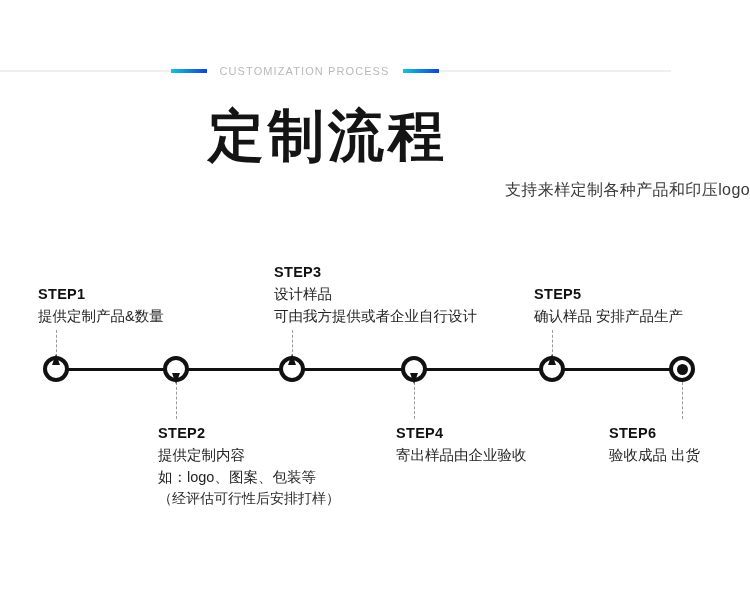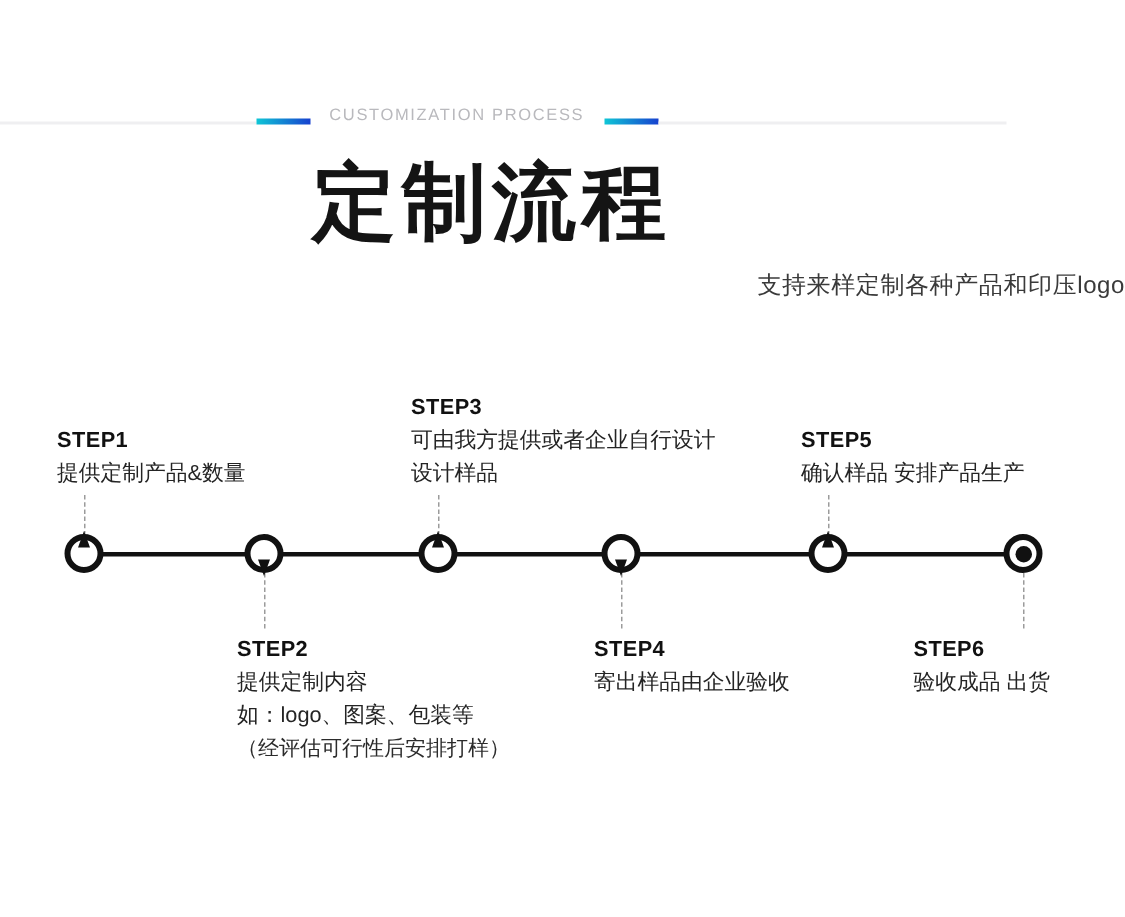--- a/index.html
+++ b/index.html
@@ -21,21 +21,21 @@
   }
 
   
   .eyebrow {
     position: absolute;
     left: 0;
     top: 59px;
     width: 609px;
     height: 24px;
     display: flex;
-    align-items: flex-end;
+    align-items: center;
     justify-content: center;
   }
   .rule-faint {
     height: 2px;
     background: #efeff1;
     flex: 0 0 auto;
   }
   .rule-faint.left  { width: 232px; margin-left: 15px; }
   .rule-faint.right { width: 232px; margin-right: 15px; }
 
@@ -216,22 +216,22 @@
         <div class="step-line">提供定制内容</div>
         <div class="step-line">如：logo、图案、包装等</div>
         <div class="step-line small">（经评估可行性后安排打样）</div>
       </div>
       <div class="connector" style="left: 176px; top: 132px; height: 37px;"></div>
       <div class="marker up" style="left: 292px;">
         <div class="pointer"></div>
       </div>
       <div class="step" style="top: 12px; left: 274px;">
         <div class="step-head">STEP3</div>
+        <div class="step-line">设计样品</div>
         <div class="step-line">可由我方提供或者企业自行设计</div>
-        <div class="step-line">设计样品</div>
       </div>
       <div class="connector" style="left: 292px; top: 80px; height: 27px;"></div>
       <div class="marker down" style="left: 414px;">
         <div class="pointer"></div>
       </div>
       <div class="step" style="top: 173px; left: 396px;">
         <div class="step-head">STEP4</div>
         <div class="step-line">寄出样品由企业验收</div>
       </div>
       <div class="connector" style="left: 414px; top: 132px; height: 37px;"></div>

